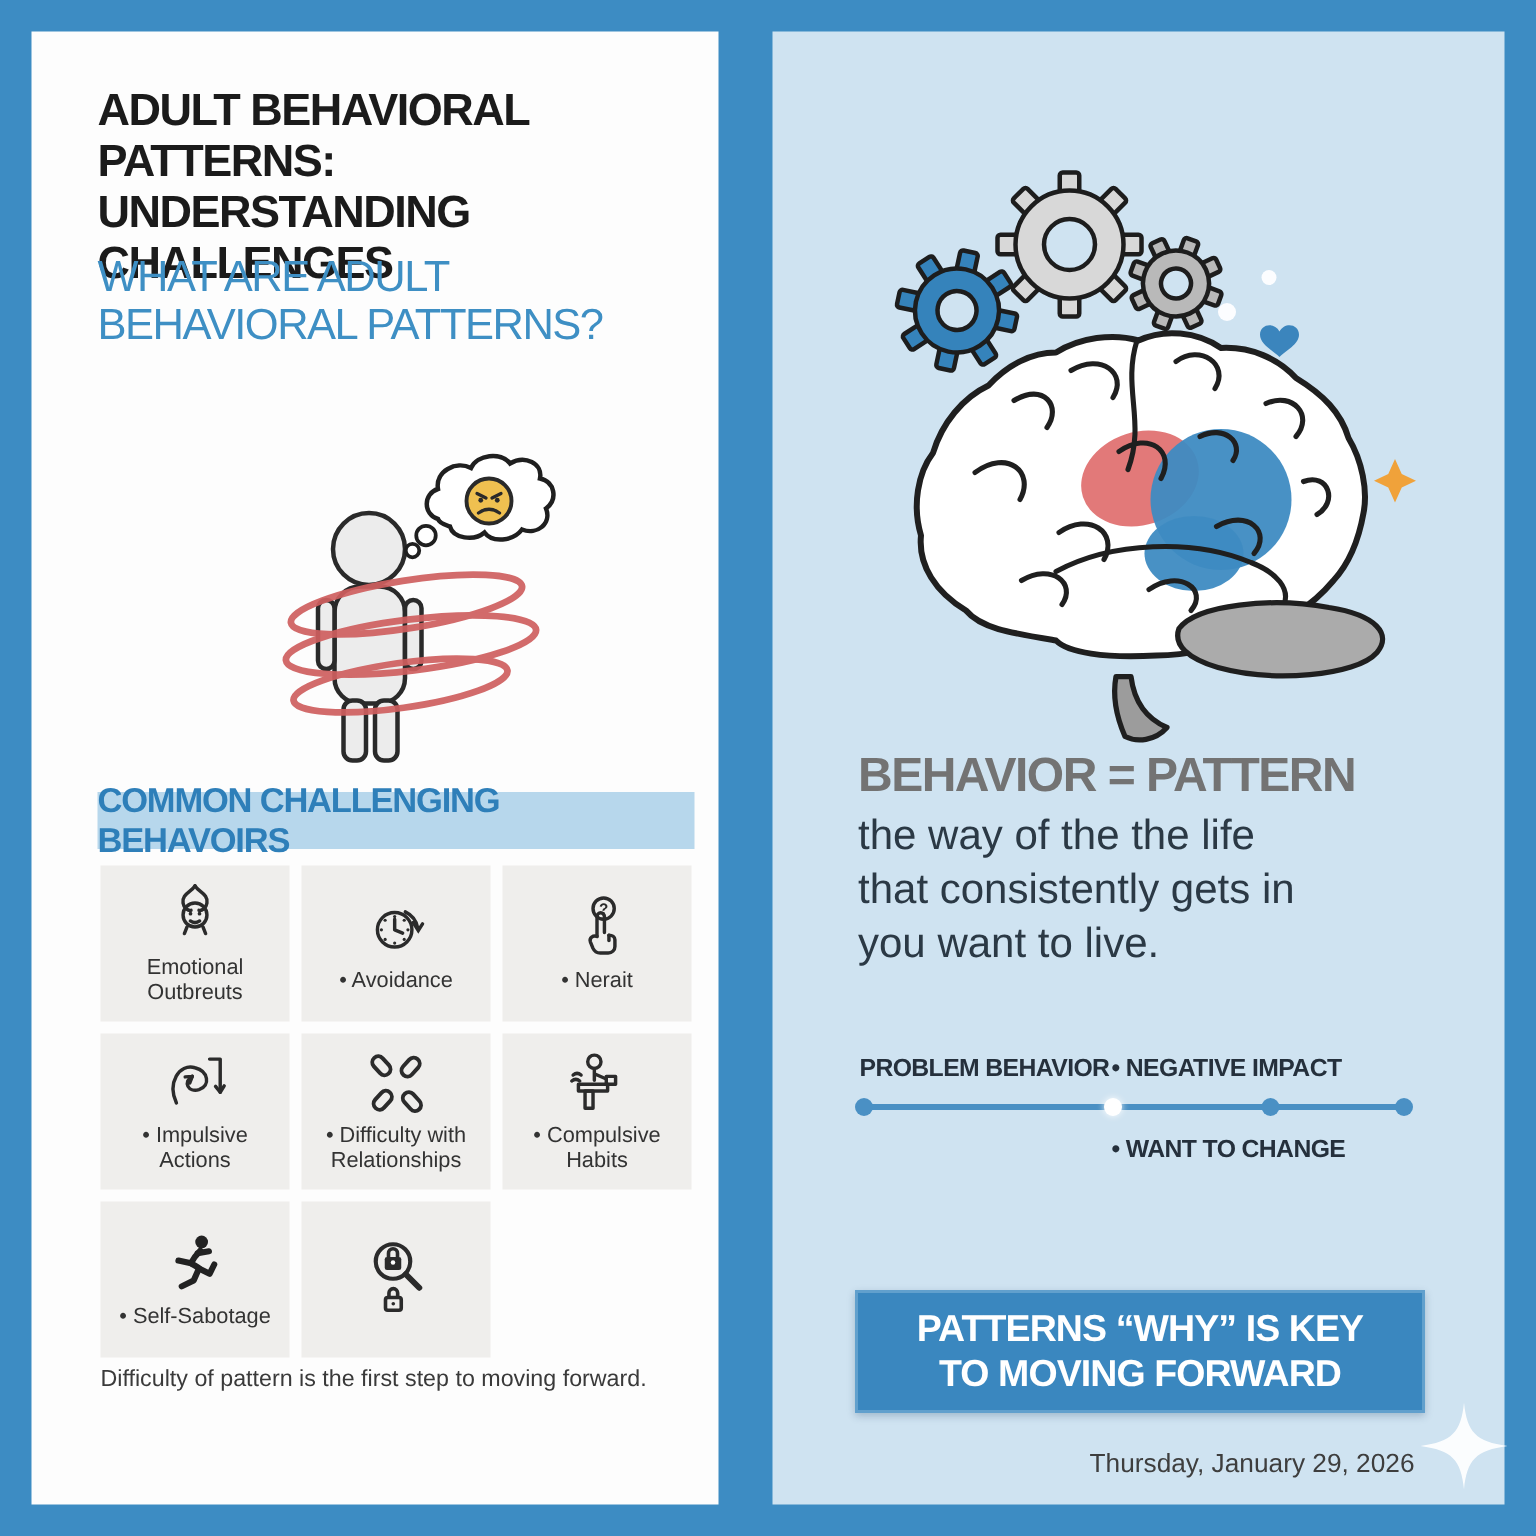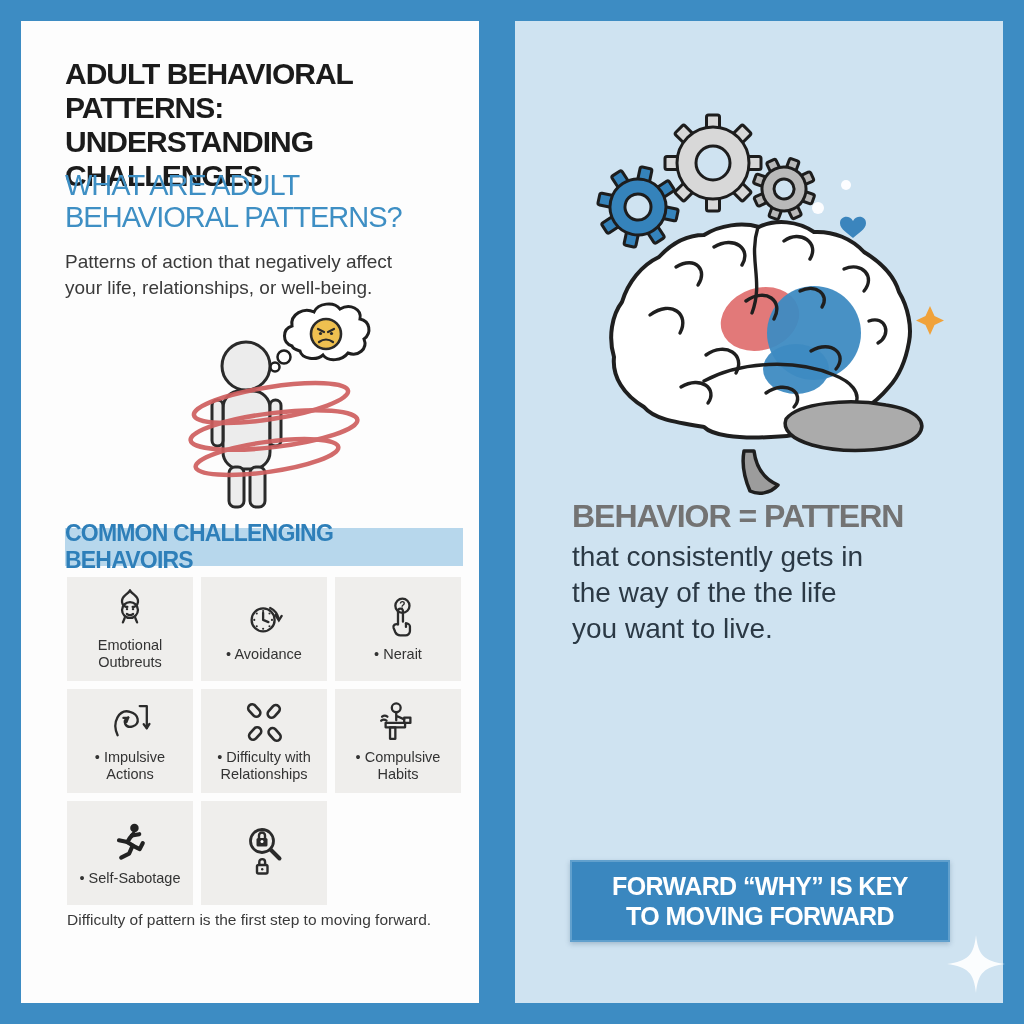--- a/index.html
+++ b/index.html
@@ -59,24 +59,20 @@
     <div class="title">
       <div>ADULT BEHAVIORAL PATTERNS:</div>
       <div>UNDERSTANDING CHALLENGES</div>
     </div>
 
     <div class="question">
       <div>WHAT ARE ADULT</div>
       <div>BEHAVIORAL PATTERNS?</div>
     </div>
 
-    <div class="description">
-      <div>Patterns of action that negatively affect</div>
-      <div>your life, relationships, or well-being.</div>
-    </div>
 
     <svg class="figure-illustration" width="220" height="214" viewBox="0 0 220 214">
       <g stroke="#2a2a2a" stroke-width="3" fill="#ececec" stroke-linejoin="round">
         <circle cx="67" cy="67" r="24"></circle>
         <rect x="44" y="92" width="47" height="78" rx="17"></rect>
         <rect x="33" y="101" width="11" height="46" rx="5.5"></rect>
         <rect x="91" y="101" width="11" height="46" rx="5.5"></rect>
         <rect x="50" y="168" width="15" height="40" rx="6"></rect>
         <rect x="71" y="168" width="15" height="40" rx="6"></rect>
       </g>
@@ -311,30 +307,44 @@
         <path d="M95,286 C115,274 132,288 122,302"></path>
         <path d="M118,280 C155,260 210,258 248,274 C266,281 274,292 270,302"></path>
         <path d="M214,190 C230,182 244,194 236,206"></path>
       </g>
       <path fill="#ababab" stroke="#1f1f1f" stroke-width="3.5" stroke-linejoin="round" d="M200,318 C212,302 262,297 300,304 C332,309 342,322 332,334 C318,350 262,354 226,344 C206,338 196,329 200,318 Z"></path>
       <path fill="#9c9c9c" stroke="#1f1f1f" stroke-width="3.5" stroke-linejoin="round" d="M168,350 C170,366 178,378 192,384 C184,393 172,394 164,390 C157,374 156,361 158,350 Z"></path>
     </svg>
 
     <div class="statement">
       <div class="statement-heading">BEHAVIOR = PATTERN</div>
+      <div class="statement-line">the way of the the life</div>
       <div class="statement-line">that consistently gets in</div>
-      <div class="statement-line">the way of the the life</div>
       <div class="statement-line">you want to live.</div>
     </div>
 
+    <div class="timeline-block">
+      <div class="timeline-labels">
+        <span>PROBLEM BEHAVIOR</span>
+        <span class="tl-right">• NEGATIVE IMPACT</span>
+      </div>
+      <div class="timeline-line">
+        <span class="dot" style="left:-5px;"></span>
+        <span class="dot dot-white" style="left:161px;"></span>
+        <span class="dot" style="left:266px;"></span>
+        <span class="dot" style="left:355px;"></span>
+      </div>
+      <div class="want-label">• WANT TO CHANGE</div>
+    </div>
 
     <div class="callout">
-      <div>FORWARD “WHY” IS KEY</div>
+      <div>PATTERNS “WHY” IS KEY</div>
       <div>TO MOVING FORWARD</div>
     </div>
 
+    <div class="date">Thursday, January 29, 2026</div>
 
     <svg class="corner-sparkle" width="62" height="62" viewBox="0 0 62 62">
       <path fill="#ffffff" opacity="0.92" d="M31,2 C33,22 39,28 60,31 C39,34 33,40 31,60 C29,40 23,34 2,31 C23,28 29,22 31,2 Z"></path>
     </svg>
 
   </div>
 </div>
 
 </body></html>

